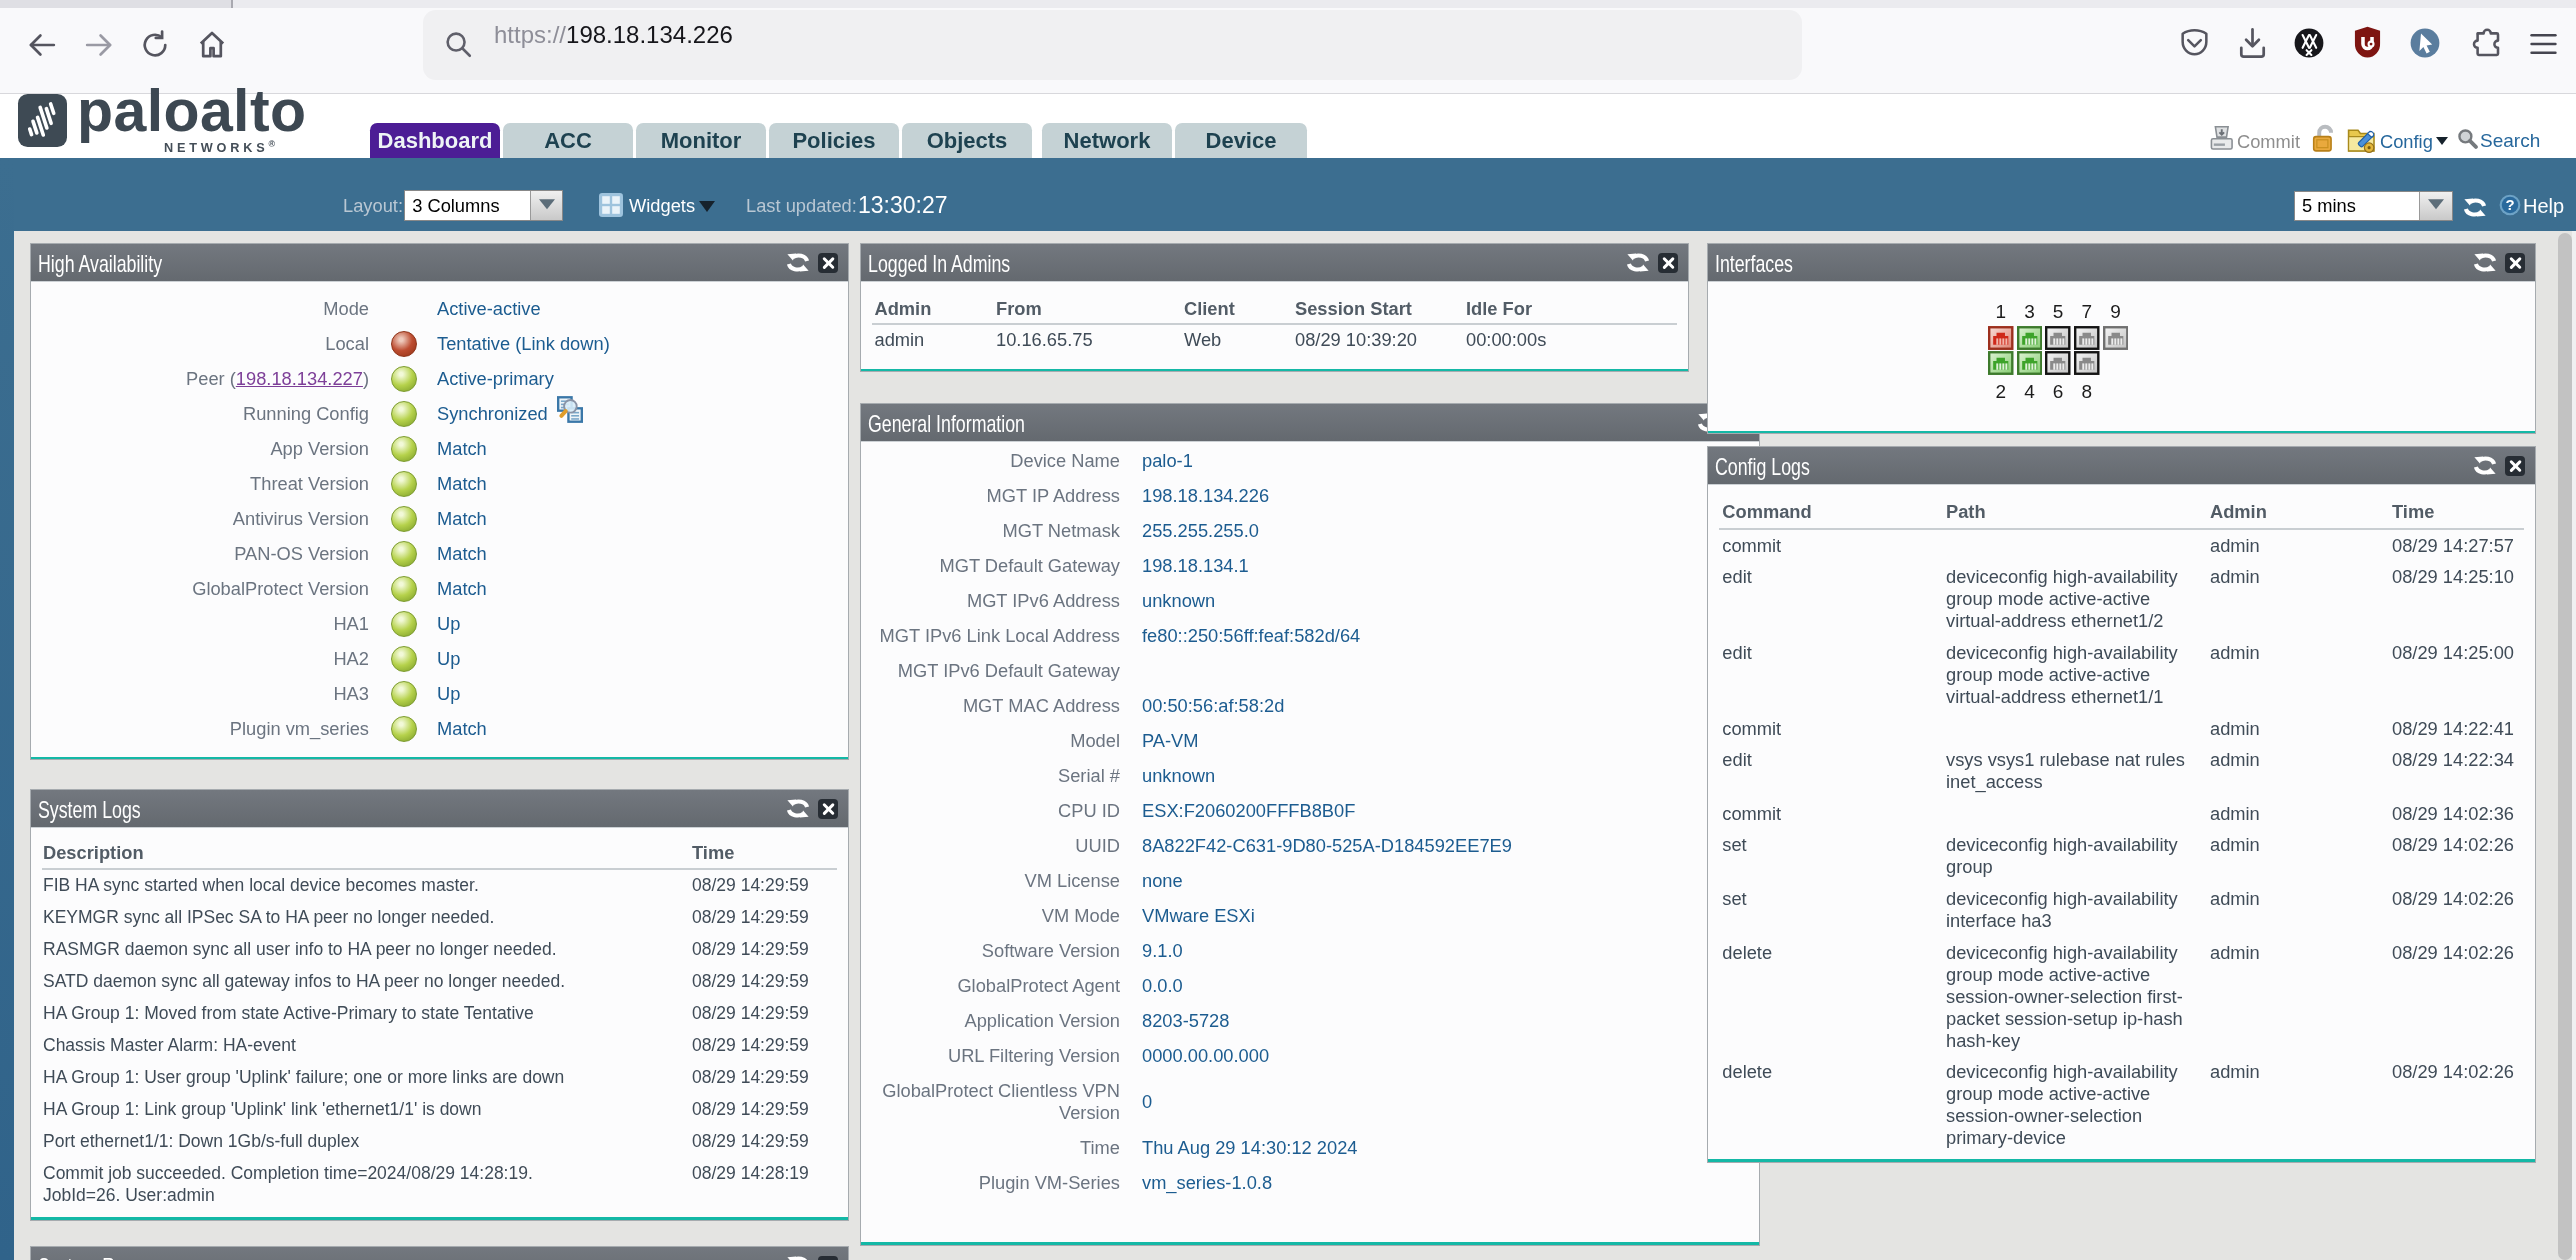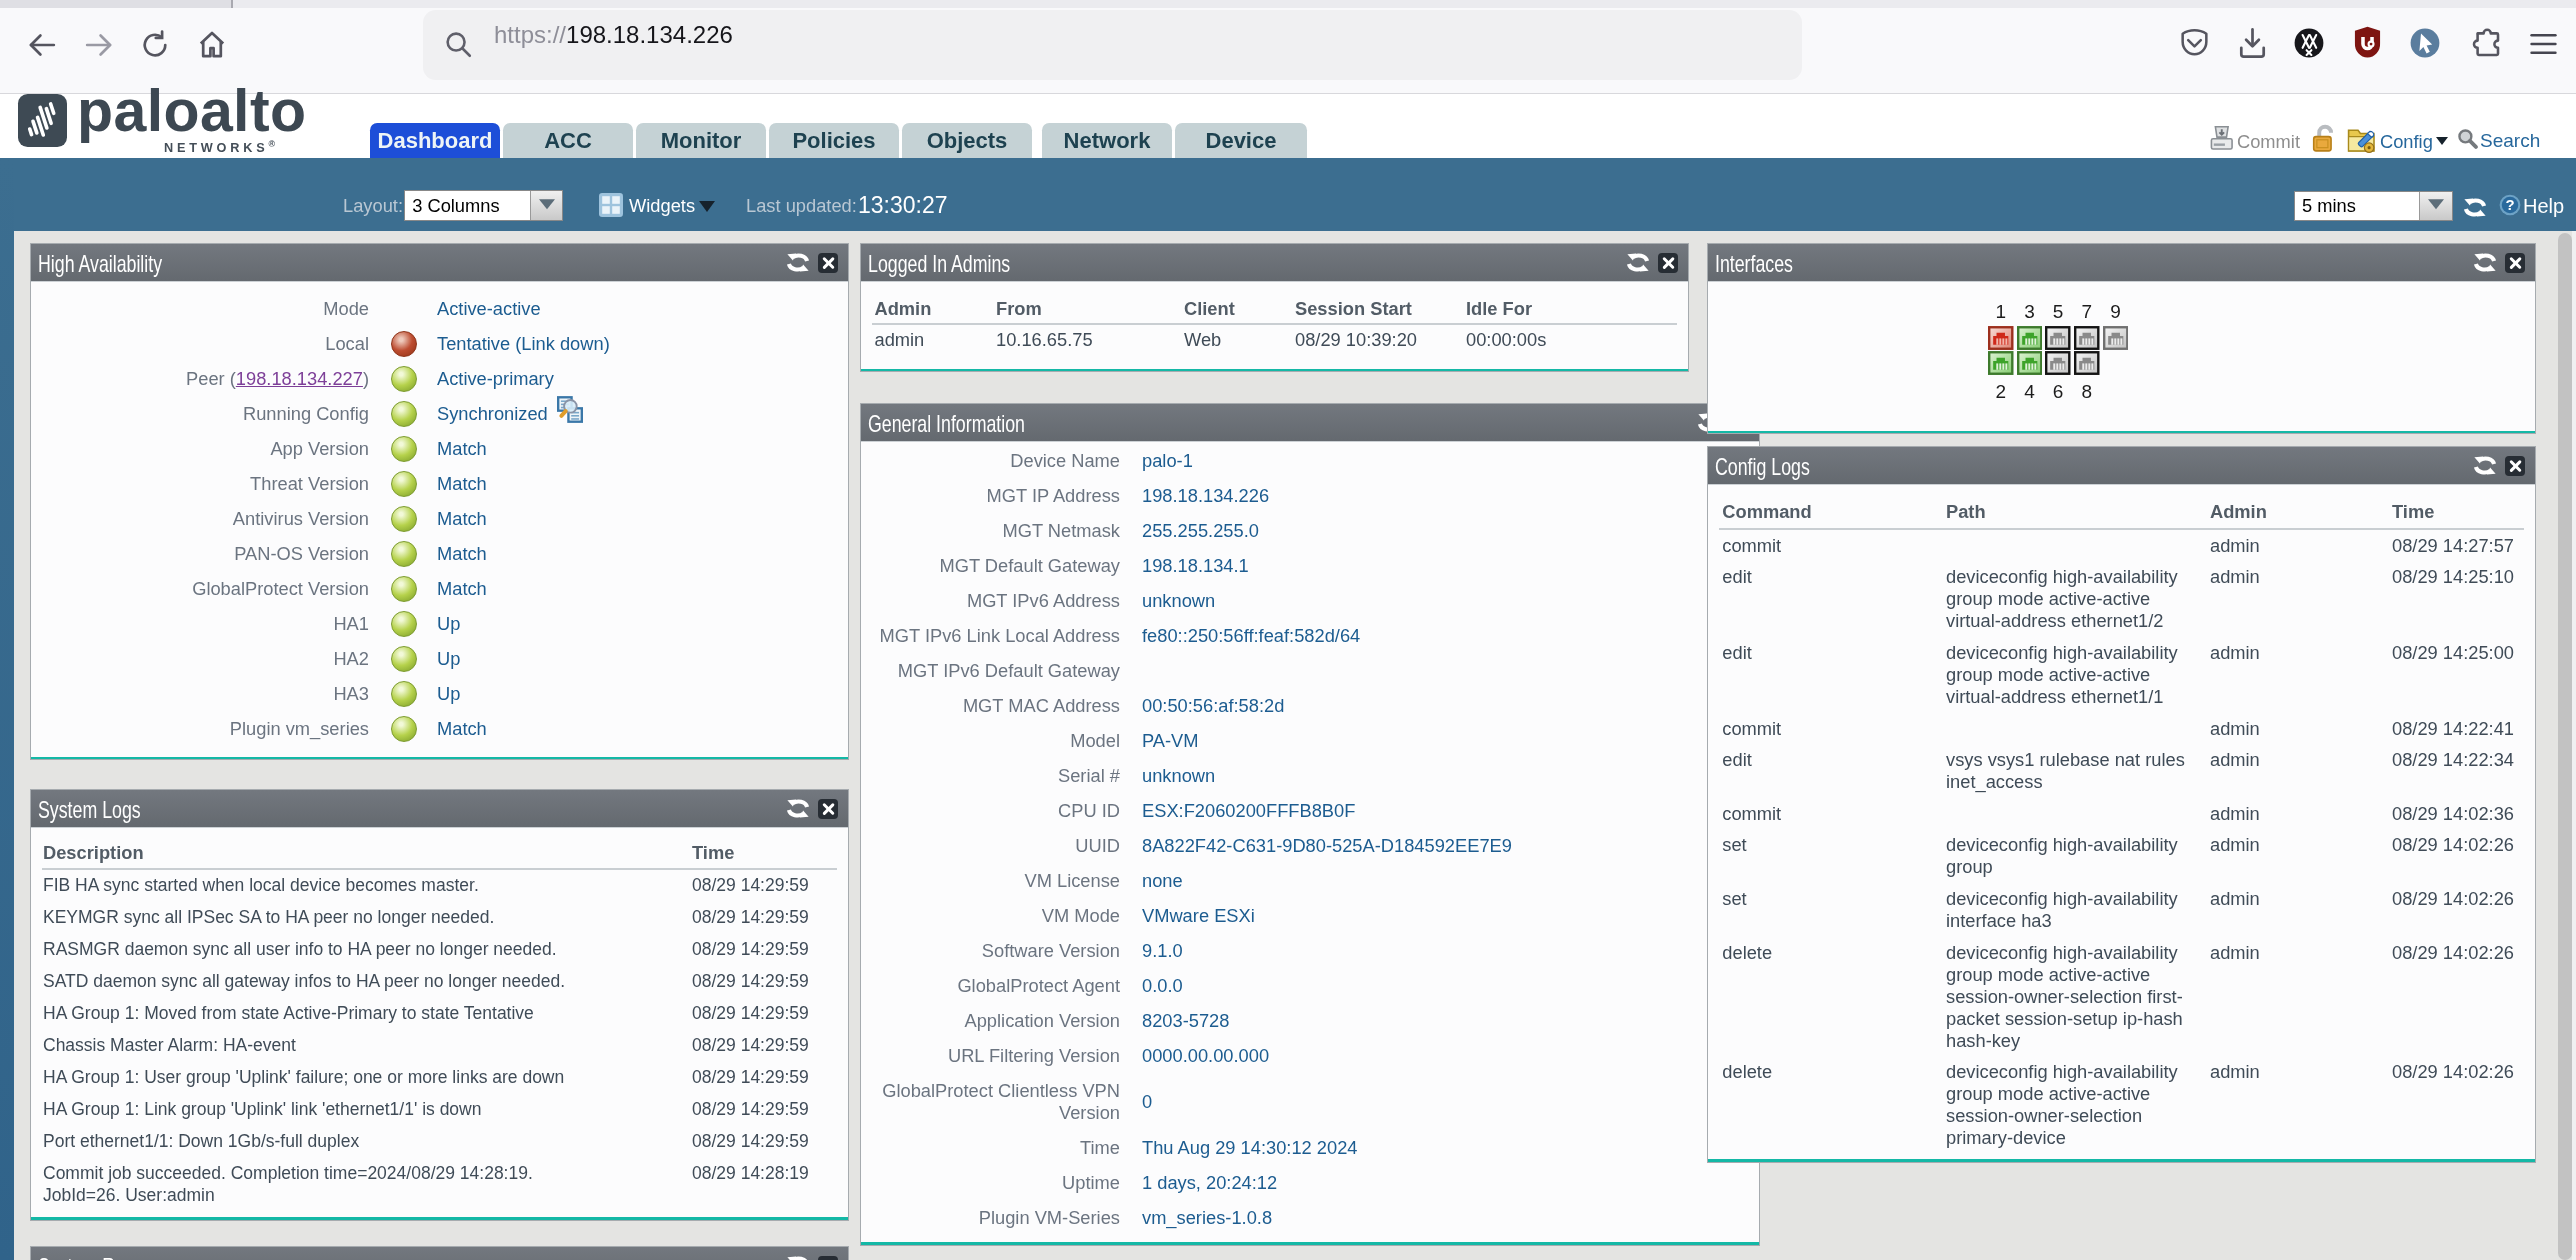--- a/index.html
+++ b/index.html
@@ -11,21 +11,21 @@
 #btb{left:0;top:8px;width:2576px;height:86px;background:#f9f9fb;border-bottom:1.6px solid #d8d8dc}
 #urlbar{left:423px;top:9.6px;width:1379px;height:70px;border-radius:12.7px;background:#f0f0f2}
 #urltxt{left:494px;top:0;height:70px;line-height:70px;font-size:24px;color:#15151a}
 #urltxt .ghost{color:#8e8e98}
 
 #panhdr{left:0;top:94px;width:2576px;height:64px;background:#fff}
 #logo{left:17.5px;top:94px;width:49px;height:53px;border-radius:9.6px;background:#3e4a54}
 #logotxt{left:77px;top:82px;font-size:59px;line-height:1;font-weight:700;color:#3d4852;letter-spacing:0.4px}
 #logonet{left:164px;top:139px;font-size:12.7px;font-weight:700;color:#444e58;letter-spacing:3.8px}
 .tab{top:123px;height:35px;border-radius:7.2px 7.2px 0 0;background:#c5d2d5;color:#1e4250;font-size:22px;font-weight:600;text-align:center;line-height:35px}
-.tab.on{background:#1d4ed8;color:#eef4f6}
+.tab.on{background:#4c1d95;color:#eef4f6}
 #toplinks{left:0;top:0;width:0;height:0}
 
 #bluebar{left:0;top:158px;width:2576px;height:73px;background:#3c6e90}
 .bb-lab{color:#b9c7d3;font-size:18.3px}
 .bb-white{color:#fff;font-size:18.3px}
 .sel{background:#fff;border:0.8px solid #888;display:flex}
 .selbtn{background:linear-gradient(#f0f0f0,#c9c9c9);border-left:0.8px solid #999;position:relative}
 .selbtn:after{content:"";position:absolute;left:50%;top:50%;transform:translate(-50%,-38%);border:8px solid transparent;border-top:10.4px solid #5c6d79}
 
 #content{left:14.3px;top:231px;width:2562px;height:1029px;background:#e4e4e2;border-top-left-radius:11px}
@@ -515,24 +515,20 @@
       </div>
     <div class="girow" style="min-height:57px">
         <span class="gl lbl">GlobalProtect Clientless VPN Version</span>
         <span class="gv val">0</span>
       </div>
     <div class="girow">
         <span class="gl lbl">Time</span>
         <span class="gv val">Thu Aug 29 14:30:12 2024</span>
       </div>
     <div class="girow">
-        <span class="gl lbl">Uptime</span>
-        <span class="gv val">1 days, 20:24:12</span>
-      </div>
-    <div class="girow">
         <span class="gl lbl">Plugin VM-Series</span>
         <span class="gv val">vm_series-1.0.8</span>
       </div>
   </div>
 </div>
 <div class="abs panel" id="p-if" style="left:1707px;top:243px;width:829px;height:191px">
   <div class="phdr">
       <span class="ptitle">Interfaces</span>
     <span class="picons">
         <span class="ricon"><svg width="22" height="19" viewBox="0 0 28 24">

